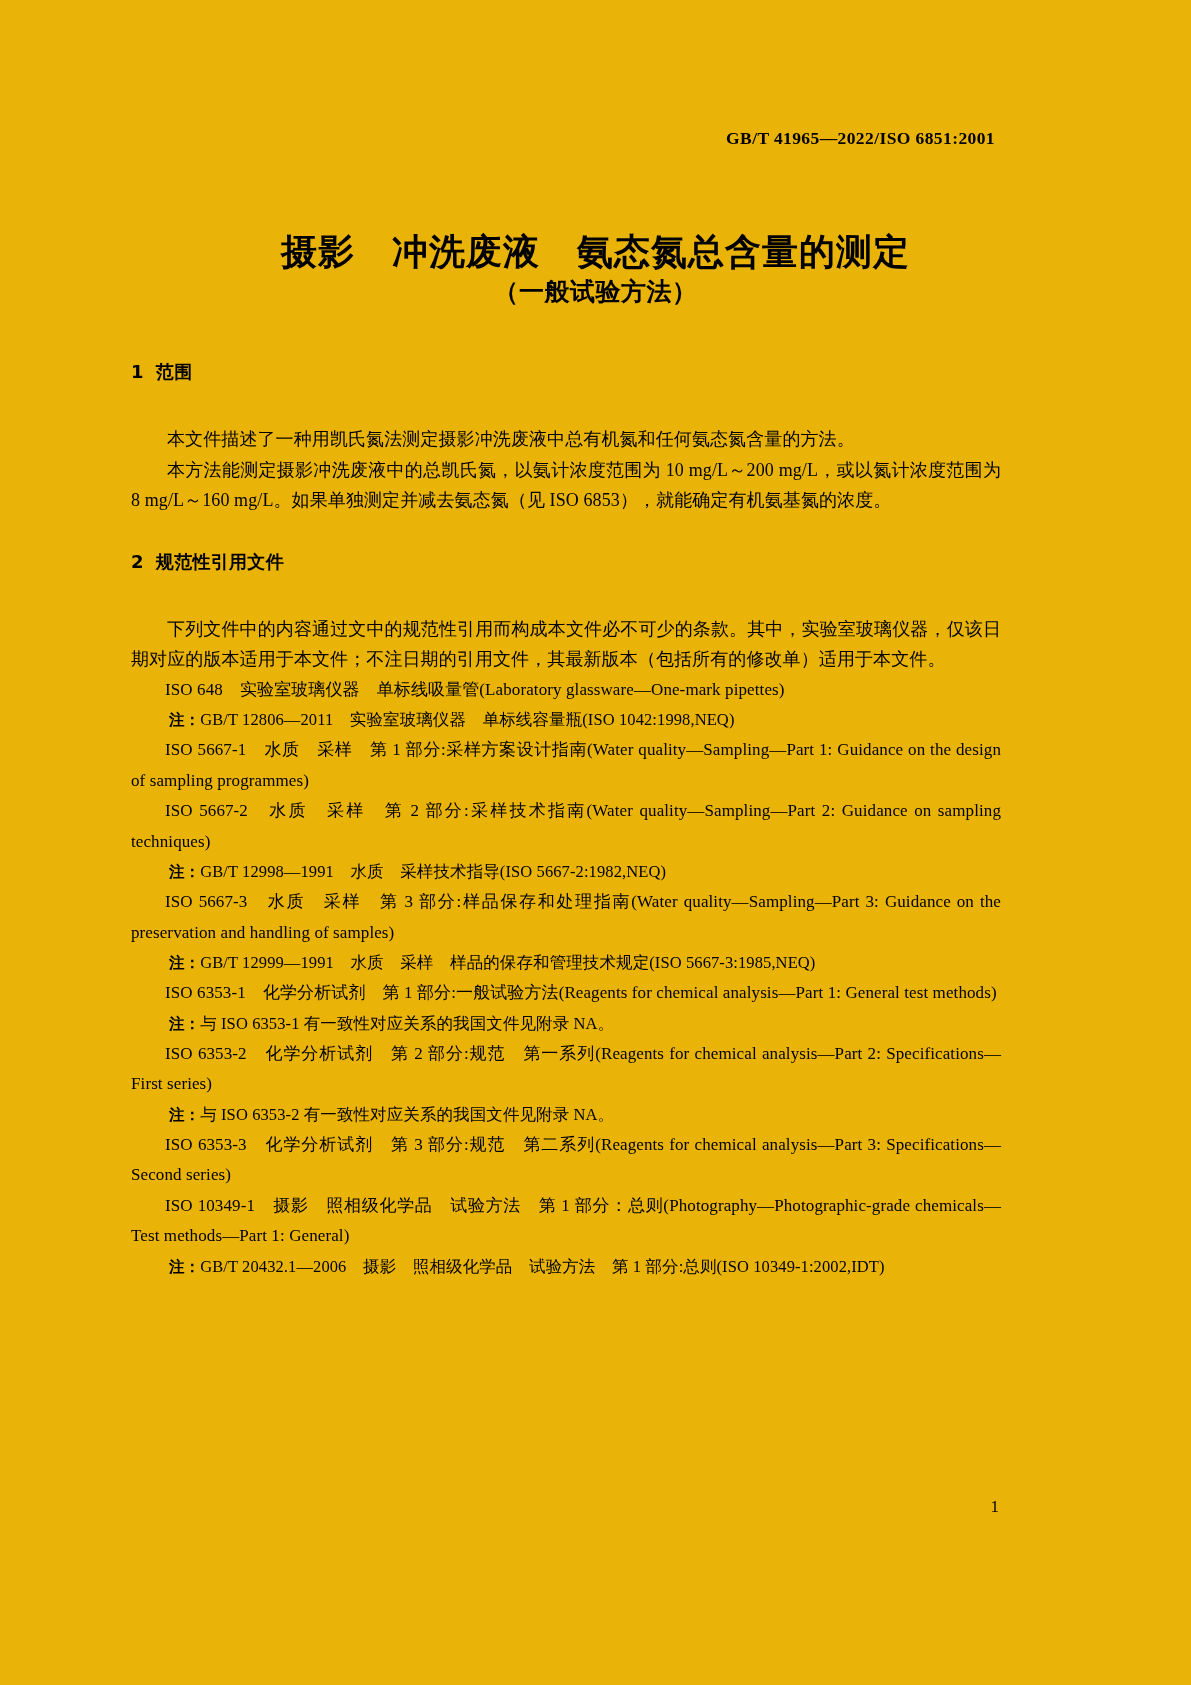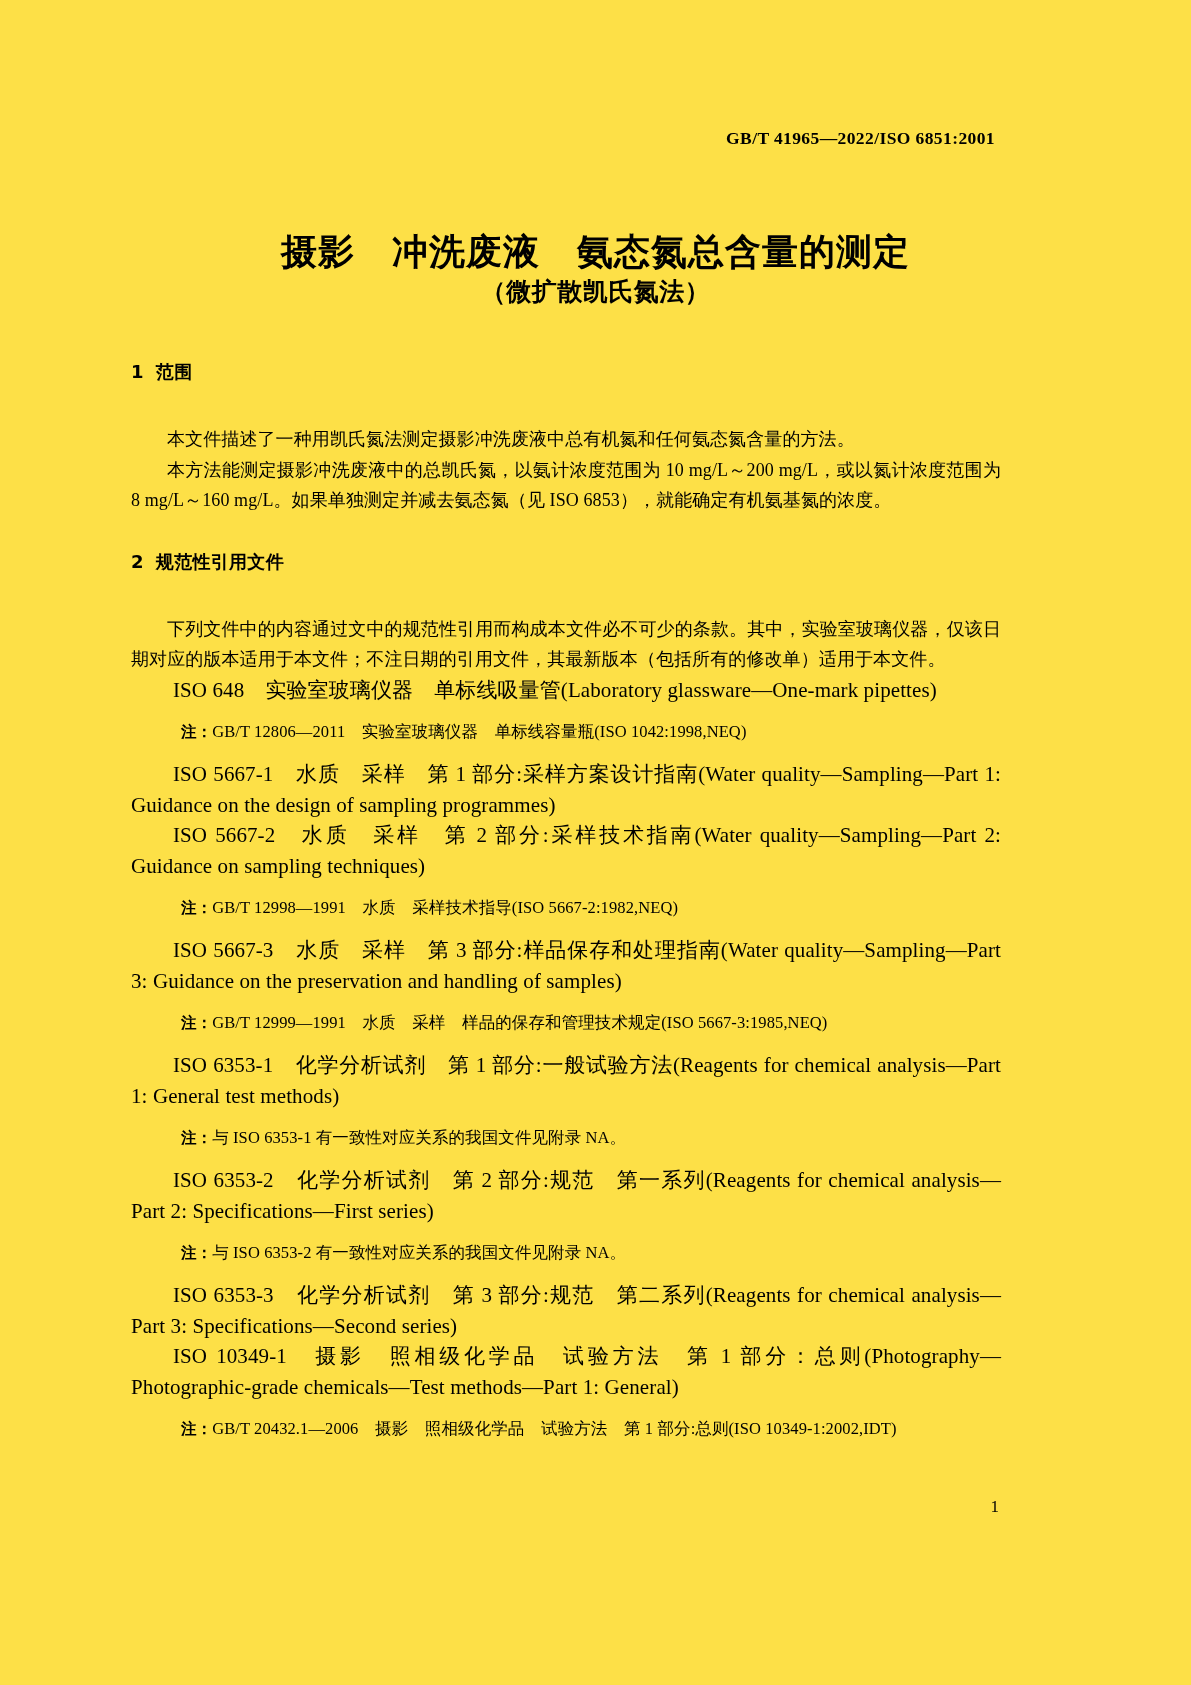--- a/index.html
+++ b/index.html
@@ -4,21 +4,21 @@
 <style>
   html, body {
     margin: 0;
     padding: 0;
     background: #ffffff;
   }
   .page {
     position: relative;
     width: 1191px;
     height: 1685px;
-    background: #fde047;
+    background: #eab308;
     margin: 0 auto;
     font-family: "Liberation Serif", "DejaVu Serif", serif;
     color: #000000;
     overflow: hidden;
   }
 
   
   .page-header {
     position: absolute;
     top: 128px;
@@ -85,29 +85,29 @@
     text-justify: inter-character;
     text-indent: 2em;
     letter-spacing: 0.1px;
   }
 
   
   p.ref {
     margin: 0;
     padding: 0;
     font-family: "Liberation Serif", "DejaVu Serif", serif;
-    font-size: 21px;
+    font-size: 17px;
     line-height: 30.5px;
     text-align: justify;
     text-justify: inter-character;
     text-indent: 2em;
     letter-spacing: 0.1px;
   }
   p.note {
-    margin: 12px;
+    margin: 0;
     padding: 0 0 0 38px;
     font-family: "Liberation Serif", "DejaVu Serif", serif;
     font-size: 16.5px;
     line-height: 29px;
     letter-spacing: 0.1px;
   }
   p.note .note-label {
     font-family: "DejaVu Sans", "Liberation Sans", sans-serif;
     font-weight: bold;
     font-size: 15.5px;
@@ -124,21 +124,21 @@
 </style>
 </head>
 <body>
 
 <div class="page">
 
   <div class="page-header">GB/T 41965—2022/ISO 6851:2001</div>
 
   <div class="doc-title">摄影　冲洗废液　氨态氮总含量的测定</div>
 
-  <div class="doc-subtitle">（微扩散凯氏氮法）</div>
+  <div class="doc-subtitle">（一般试验方法）</div>
 
   <div class="content">
 
     <h2 class="sec-head">
       <span class="num">1</span><span>范围</span>
     </h2>
     <div class="gap-after-head"></div>
 
     <p class="para">本文件描述了一种用凯氏氮法测定摄影冲洗废液中总有机氮和任何氨态氮含量的方法。</p>
     <p class="para">本方法能测定摄影冲洗废液中的总凯氏氮，以氨计浓度范围为 10 mg/L～200 mg/L，或以氮计浓度范围为 8 mg/L～160 mg/L。如果单独测定并减去氨态氮（见 ISO 6853），就能确定有机氨基氮的浓度。</p>

